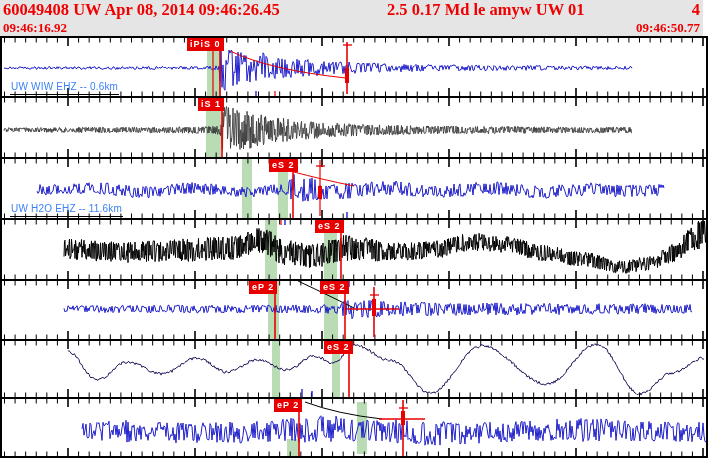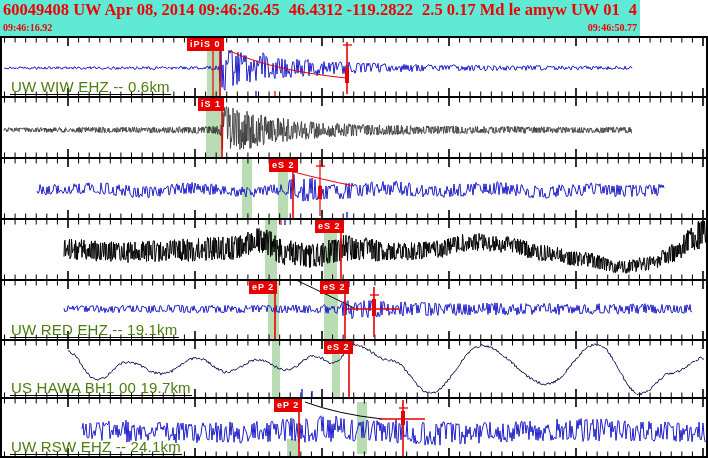--- a/index.html
+++ b/index.html
@@ -1,42 +1,41 @@
 <!DOCTYPE html>
 <html><head>
 <meta charset="utf-8">
 <style>
   html,body{margin:0;padding:0;background:#fff;}
   #app{position:relative;width:708px;height:458px;background:#fff;overflow:hidden;
        font-family:"Liberation Sans",sans-serif;}
-  .hdr{position:absolute;top:0;left:0;width:640px;height:36px;background:#5eead4;}
+  .hdr{position:absolute;top:0;left:0;width:703px;height:36px;background:#e5e5e5;}
   .title-row{position:absolute;top:0;left:0;right:0;display:flex;justify-content:space-between;
        padding:0 3px;font-family:"Liberation Serif",serif;font-weight:bold;font-size:16.5px;
        line-height:20px;color:#f00000;white-space:nowrap;}
   .time-row{position:absolute;top:20px;left:0;right:0;display:flex;justify-content:space-between;
-       padding:0 3px;font-family:"Liberation Serif",serif;font-weight:bold;font-size:10px;
+       padding:0 3px;font-family:"Liberation Serif",serif;font-weight:bold;font-size:13px;
        line-height:15px;color:#f00000;}
   #seis{position:absolute;top:36px;left:0;width:708px;height:422px;box-sizing:border-box;
        border-left:2px solid #000;border-right:2px solid #000;background:#fff;}
   .hborder{height:2px;background:#000;}
   .panel{position:relative;overflow:hidden;background:#fff;}
   .panel svg{position:absolute;left:0;top:0;display:block;}
-  .stlabel{position:absolute;left:8px;bottom:1px;font-size:15px;line-height:14px;color:#4d7c0f;
+  .stlabel{position:absolute;left:8px;bottom:1px;font-size:10px;line-height:14px;color:#3b82f6;
        border-bottom:1px solid #000;padding:0 1px;letter-spacing:.2px;white-space:pre;}
   .pickbox{position:absolute;top:0;background:#e80000;color:#fff;font-size:9px;font-weight:bold;
        line-height:11px;padding:1px 3px;letter-spacing:1px;white-space:pre;}
 </style>
 </head>
 <body>
 
 <div id="app">
   <div class="hdr">
     <div class="title-row">
       <span>60049408 UW Apr 08, 2014 09:46:26.45</span>
-      <span>46.4312 -119.2822</span>
       <span>2.5 0.17 Md le amyw UW 01</span>
       <span>4</span>
     </div>
     <div class="time-row">
       <span>09:46:16.92</span>
       <span>09:46:50.77</span>
     </div>
   </div>
   <div id="seis">
       <div class="hborder"></div>
@@ -474,20 +473,21 @@
           <line x1="700.9978000000003" y1="51" x2="700.9978000000003" y2="59" stroke="#000000" stroke-width="1.6"></line>
           <polyline points="35,32.1 36,34.3 37,33.0 38,25.6 39,29.8 40,35.0 41,27.7 42,32.6 43,34.7 44,36.1 45,28.1 46,34.8 47,27.1 48,34.8 49,35.1 50,32.8 51,32.0 52,26.0 53,25.6 54,27.3 55,34.7 56,26.7 57,33.6 58,31.6 59,31.4 60,32.2 61,34.3 62,32.7 63,28.4 64,32.7 65,34.5 66,32.8 67,27.4 68,34.5 69,34.1 70,30.7 71,31.0 72,24.8 73,27.7 74,25.7 75,29.9 76,33.7 77,24.8 78,34.3 79,34.0 80,34.2 81,31.1 82,33.9 83,27.0 84,25.8 85,24.0 86,26.8 87,23.8 88,31.3 89,28.8 90,25.7 91,27.4 92,33.0 93,32.6 94,33.8 95,32.7 96,33.0 97,33.6 98,35.1 99,23.9 100,30.7 101,32.9 102,35.3 103,34.5 104,24.5 105,24.3 106,24.2 107,34.1 108,34.7 109,33.3 110,34.0 111,28.1 112,36.2 113,35.2 114,36.8 115,26.9 116,30.4 117,25.8 118,32.1 119,30.7 120,36.2 121,29.5 122,32.2 123,36.8 124,26.2 125,30.4 126,31.9 127,26.8 128,34.3 129,36.4 130,38.2 131,38.2 132,29.2 133,29.2 134,37.5 135,37.4 136,28.9 137,38.5 138,35.8 139,35.2 140,37.4 141,27.7 142,28.7 143,34.9 144,27.3 145,28.7 146,38.3 147,38.6 148,28.2 149,28.1 150,30.0 151,36.7 152,30.1 153,27.8 154,31.1 155,35.6 156,36.8 157,29.7 158,37.3 159,28.9 160,34.5 161,33.7 162,29.4 163,30.0 164,29.1 165,27.6 166,27.0 167,36.1 168,33.8 169,27.0 170,25.2 171,28.6 172,28.7 173,35.1 174,27.1 175,24.8 176,31.2 177,26.2 178,31.5 179,33.8 180,27.3 181,23.9 182,34.7 183,29.4 184,34.5 185,25.1 186,24.2 187,33.5 188,25.0 189,34.5 190,23.5 191,30.3 192,33.9 193,24.1 194,27.4 195,30.5 196,25.1 197,30.6 198,27.0 199,32.7 200,33.2 201,26.6 202,34.8 203,25.1 204,25.5 205,31.8 206,27.6 207,32.8 208,35.7 209,24.9 210,25.7 211,35.3 212,27.2 213,34.7 214,25.4 215,32.7 216,28.9 217,30.9 218,31.1 219,35.5 220,31.4 221,27.3 222,34.6 223,27.6 224,32.4 225,33.4 226,35.3 227,33.5 228,34.1 229,36.3 230,28.9 231,31.6 232,28.7 233,35.8 234,37.5 235,31.1 236,37.2 237,31.8 238,30.2 239,36.0 240,28.1 241,33.0 242,30.1 243,34.8 244,37.9 245,28.5 246,29.3 247,30.4 248,31.3 249,36.0 250,33.4 251,35.9 252,37.8 253,29.8 254,34.4 255,31.2 256,29.5 257,28.1 258,34.2 259,28.4 260,29.6 261,35.4 262,28.3 263,26.8 264,32.1 265,36.1 266,27.7 267,31.8 268,27.4 269,25.9 270,32.9 271,33.5 272,25.7 273,33.3 274,34.5 275,28.8 276,35.6 277,32.3 278,32.8 279,25.7 280,30.7 281,33.0 282,32.8 283,34.5 284,35.8 285,33.2 286,34.5 287,23.0 288,20.8 289,40.1 290,20.1 291,31.5 292,15.4 293,36.0 294,37.1 295,36.4 296,38.6 297,32.5 298,34.2 299,28.0 300,28.5 301,42.2 302,20.1 303,41.6 304,38.8 305,34.8 306,42.1 307,34.0 308,19.7 309,34.3 310,18.9 311,40.3 312,39.5 313,20.6 314,39.7 315,41.0 316,37.9 317,27.8 318,26.4 319,40.4 320,35.2 321,30.0 322,39.9 323,39.2 324,26.9 325,39.8 326,28.1 327,27.0 328,29.7 329,26.7 330,26.3 331,26.9 332,25.4 333,28.9 334,34.4 335,27.1 336,35.0 337,34.6 338,39.7 339,34.4 340,38.1 341,40.0 342,34.1 343,33.5 344,24.4 345,27.9 346,39.3 347,24.2 348,39.2 349,32.5 350,24.2 351,27.0 352,25.9 353,25.9 354,25.8 355,28.2 356,36.0 357,36.5 358,26.2 359,35.8 360,37.2 361,28.6 362,26.3 363,26.4 364,24.4 365,35.6 366,25.6 367,32.4 368,33.4 369,23.7 370,22.9 371,32.3 372,36.9 373,28.5 374,27.5 375,25.1 376,29.0 377,33.7 378,30.3 379,32.0 380,27.2 381,22.5 382,31.5 383,25.9 384,35.0 385,34.9 386,25.7 387,26.6 388,35.9 389,26.5 390,32.8 391,32.7 392,23.1 393,26.4 394,22.0 395,23.9 396,28.7 397,31.1 398,33.7 399,23.0 400,35.8 401,31.7 402,34.6 403,27.6 404,26.8 405,36.7 406,28.7 407,23.8 408,25.2 409,36.7 410,33.6 411,37.2 412,36.2 413,37.2 414,34.0 415,28.8 416,34.8 417,34.3 418,32.3 419,29.7 420,26.2 421,37.9 422,34.8 423,35.6 424,30.0 425,35.2 426,35.6 427,28.2 428,28.1 429,30.3 430,27.7 431,35.8 432,36.1 433,27.0 434,28.9 435,37.3 436,35.9 437,33.5 438,29.0 439,36.9 440,35.7 441,37.7 442,38.3 443,31.6 444,34.9 445,27.3 446,31.7 447,31.4 448,37.8 449,29.1 450,37.1 451,36.1 452,25.0 453,35.1 454,34.2 455,30.2 456,36.6 457,27.2 458,24.9 459,37.3 460,36.1 461,37.4 462,33.8 463,36.3 464,34.4 465,31.1 466,25.1 467,30.8 468,32.7 469,25.3 470,28.0 471,36.0 472,25.0 473,30.1 474,23.4 475,25.9 476,26.1 477,25.5 478,26.5 479,31.9 480,31.7 481,34.2 482,24.8 483,33.0 484,24.9 485,33.0 486,31.2 487,34.4 488,25.6 489,35.2 490,35.2 491,34.1 492,24.4 493,34.6 494,30.4 495,22.9 496,23.4 497,35.6 498,25.8 499,23.5 500,26.8 501,34.5 502,28.1 503,34.4 504,23.8 505,35.4 506,27.3 507,31.2 508,35.1 509,26.2 510,32.5 511,26.4 512,29.9 513,32.7 514,36.8 515,25.4 516,33.8 517,34.0 518,34.2 519,26.3 520,25.7 521,29.2 522,31.4 523,32.7 524,36.2 525,29.9 526,30.5 527,38.4 528,37.6 529,38.3 530,36.3 531,38.9 532,35.5 533,26.8 534,28.9 535,29.3 536,29.8 537,30.6 538,37.9 539,30.3 540,29.0 541,37.9 542,37.9 543,34.2 544,39.3 545,38.7 546,38.5 547,38.1 548,32.4 549,28.2 550,29.7 551,27.4 552,36.1 553,33.4 554,37.8 555,29.0 556,36.5 557,25.8 558,29.2 559,31.7 560,25.9 561,27.1 562,29.7 563,32.4 564,35.9 565,37.9 566,36.9 567,29.1 568,34.9 569,37.2 570,29.9 571,25.6 572,28.0 573,28.5 574,32.9 575,35.2 576,31.4 577,26.1 578,30.7 579,36.3 580,36.6 581,34.2 582,27.3 583,32.8 584,24.9 585,25.7 586,25.6 587,29.7 588,26.6 589,23.8 590,26.2 591,33.7 592,35.1 593,32.3 594,24.7 595,25.7 596,25.3 597,27.2 598,24.8 599,34.1 600,34.3 601,27.5 602,34.2 603,27.0 604,26.5 605,35.8 606,28.6 607,26.0 608,34.8 609,34.4 610,26.9 611,33.4 612,27.2 613,37.5 614,37.3 615,25.9 616,35.4 617,26.7 618,35.8 619,26.8 620,31.1 621,32.2 622,37.3 623,37.0 624,26.8 625,27.7 626,26.7 627,28.1 628,26.1 629,29.9 630,37.6 631,25.9 632,30.0 633,28.7 634,26.6 635,36.9 636,35.0 637,33.5 638,26.5 639,27.9 640,33.3 641,35.1 642,33.9 643,37.3 644,27.2 645,27.3 646,29.8 647,26.1 648,26.1 649,28.1 650,35.3 651,32.1 652,26.2 653,35.0 654,29.1 655,36.6 656,34.6 657,25.4 658,28.7 659,25.7 660,28.5 661,26.0 662,29.0 " fill="none" stroke="#2020cc" stroke-width="1"></polyline>
           <path d="M292,13 Q318,20 352,27" fill="none" stroke="#e80000" stroke-width="1"></path>
           <line x1="291" y1="0" x2="291" y2="59" stroke="#e80000" stroke-width="1.6"></line>
           <line x1="318" y1="1" x2="318" y2="57" stroke="#e80000" stroke-width="1.2"></line>
           <line x1="345" y1="53" x2="345" y2="59" stroke="#2020cc" stroke-width="1.4"></line>
           <line x1="314" y1="7" x2="323" y2="7" stroke="#e80000" stroke-width="1.3"></line>
           <rect x="316" y="27" width="4" height="13" fill="#e80000"></rect>
         </svg>
         <div class="pickbox" style="left: 267px;">eS 2</div>
+        <div class="stlabel">UW H2O EHZ -- 11.6km</div>
       </div>
       <div class="hborder"></div>
       <div class="panel" style="height: 59px;">
         <svg width="704" height="59">
           <rect x="263" y="0" width="12" height="59" fill="#b9dcb4"></rect>
           <rect x="322" y="10" width="13" height="49" fill="#b9dcb4"></rect>
           <line x1="2.5" y1="0" x2="2.5" y2="4.5" stroke="#000000" stroke-width="1"></line>
           <line x1="2.5" y1="54.5" x2="2.5" y2="59" stroke="#000000" stroke-width="1"></line>
           <line x1="13.0833" y1="0" x2="13.0833" y2="4.5" stroke="#000000" stroke-width="1"></line>
           <line x1="13.0833" y1="54.5" x2="13.0833" y2="59" stroke="#000000" stroke-width="1"></line>
@@ -772,21 +772,20 @@
           <line x1="273" y1="0" x2="273" y2="58" stroke="#e80000" stroke-width="1.6"></line>
           <line x1="343" y1="0" x2="343" y2="58" stroke="#e80000" stroke-width="1.6"></line>
           <line x1="372" y1="6" x2="372" y2="56" stroke="#e80000" stroke-width="1.6"></line>
           <line x1="347" y1="0" x2="347" y2="6" stroke="#2020cc" stroke-width="1.4"></line>
           <line x1="368" y1="14" x2="377" y2="14" stroke="#e80000" stroke-width="1.3"></line>
           <line x1="345" y1="28" x2="397" y2="28" stroke="#e80000" stroke-width="1.3"></line>
           <rect x="370" y="18" width="4" height="17" fill="#e80000"></rect>
         </svg>
         <div class="pickbox" style="left: 247px;">eP 2</div>
         <div class="pickbox" style="left: 318px;">eS 2</div>
-        <div class="stlabel">UW RED EHZ -- 19.1km</div>
       </div>
       <div class="hborder"></div>
       <div class="panel" style="height: 56px;">
         <svg width="704" height="56">
           <rect x="270" y="0" width="8" height="56" fill="#b9dcb4"></rect>
           <rect x="330" y="0" width="8" height="56" fill="#b9dcb4"></rect>
           <line x1="2.5" y1="0" x2="2.5" y2="4.5" stroke="#000000" stroke-width="1"></line>
           <line x1="2.5" y1="51.5" x2="2.5" y2="56" stroke="#000000" stroke-width="1"></line>
           <line x1="13.0833" y1="0" x2="13.0833" y2="4.5" stroke="#000000" stroke-width="1"></line>
           <line x1="13.0833" y1="51.5" x2="13.0833" y2="56" stroke="#000000" stroke-width="1"></line>
@@ -919,21 +918,20 @@
           <line x1="690.4145000000003" y1="0" x2="690.4145000000003" y2="4.5" stroke="#000000" stroke-width="1"></line>
           <line x1="690.4145000000003" y1="51.5" x2="690.4145000000003" y2="56" stroke="#000000" stroke-width="1"></line>
           <line x1="700.9978000000003" y1="0" x2="700.9978000000003" y2="8" stroke="#000000" stroke-width="1.6"></line>
           <line x1="700.9978000000003" y1="48" x2="700.9978000000003" y2="56" stroke="#000000" stroke-width="1.6"></line>
           <polyline points="66,10.0 67,9.8 68,10.5 69,12.5 70,12.7 71,14.0 72,12.6 73,13.5 74,16.2 75,16.4 76,17.1 77,18.5 78,22.5 79,23.1 80,23.7 81,26.8 82,28.5 83,28.3 84,30.7 85,32.7 86,31.9 87,33.1 88,35.9 89,37.0 90,36.1 91,36.8 92,37.1 93,38.5 94,38.2 95,38.7 96,39.4 97,37.9 98,37.8 99,37.3 100,36.7 101,36.6 102,37.1 103,37.3 104,35.9 105,35.8 106,34.5 107,31.8 108,32.2 109,31.7 110,30.3 111,28.5 112,28.2 113,28.2 114,26.2 115,25.0 116,23.9 117,23.2 118,22.8 119,23.8 120,21.0 121,21.3 122,20.5 123,22.2 124,22.2 125,22.0 126,20.6 127,20.6 128,22.2 129,21.9 130,21.0 131,21.5 132,21.9 133,23.6 134,21.8 135,23.1 136,22.9 137,23.4 138,23.4 139,23.9 140,26.4 141,25.1 142,25.9 143,26.4 144,26.7 145,28.0 146,29.6 147,30.4 148,31.0 149,30.6 150,31.1 151,30.0 152,31.1 153,32.9 154,30.9 155,32.7 156,31.9 157,31.5 158,31.8 159,34.1 160,31.8 161,32.5 162,32.0 163,32.1 164,32.3 165,30.9 166,31.6 167,31.7 168,30.3 169,29.2 170,31.3 171,28.2 172,28.1 173,28.0 174,27.0 175,26.4 176,25.7 177,24.8 178,25.6 179,23.0 180,22.3 181,22.9 182,22.6 183,21.6 184,20.1 185,20.2 186,19.5 187,17.7 188,18.0 189,17.0 190,19.1 191,16.5 192,17.1 193,16.5 194,16.6 195,18.2 196,17.2 197,17.4 198,17.7 199,18.7 200,19.0 201,17.6 202,18.1 203,18.8 204,18.8 205,21.4 206,20.3 207,22.7 208,21.3 209,24.0 210,25.0 211,25.9 212,24.7 213,27.0 214,26.6 215,28.3 216,26.9 217,29.6 218,28.3 219,28.8 220,28.8 221,31.4 222,31.9 223,32.1 224,29.9 225,30.6 226,31.7 227,31.6 228,31.4 229,29.4 230,29.2 231,29.0 232,28.4 233,29.5 234,28.1 235,28.3 236,27.1 237,26.1 238,25.5 239,25.0 240,26.3 241,25.2 242,23.3 243,23.7 244,23.4 245,22.7 246,22.7 247,19.7 248,19.9 249,19.9 250,19.0 251,20.6 252,18.6 253,17.9 254,19.4 255,18.7 256,19.8 257,19.7 258,18.2 259,20.0 260,19.1 261,18.8 262,20.8 263,19.8 264,19.8 265,21.3 266,20.9 267,21.8 268,22.3 269,24.1 270,22.9 271,24.2 272,25.1 273,26.6 274,24.9 275,25.6 276,27.9 277,27.3 278,28.5 279,26.9 280,27.8 281,29.3 282,29.5 283,29.9 284,27.9 285,28.1 286,28.2 287,29.3 288,28.4 289,28.7 290,26.8 291,27.3 292,25.6 293,25.4 294,26.1 295,25.9 296,25.3 297,22.3 298,23.2 299,21.0 300,21.1 301,18.8 302,19.0 303,18.3 304,18.8 305,18.3 306,16.0 307,15.7 308,14.8 309,14.4 310,15.8 311,14.1 312,15.2 313,15.9 314,16.0 315,16.3 316,16.6 317,15.6 318,16.9 319,18.2 320,16.2 321,16.9 322,19.7 323,19.5 324,19.2 325,20.7 326,20.2 327,22.3 328,22.5 329,22.5 330,21.4 331,22.5 332,21.0 333,21.2 334,20.3 335,20.9 336,19.3 337,19.6 338,18.7 339,17.5 340,14.5 341,15.2 342,12.3 343,12.4 344,9.0 345,7.7 346,8.1 347,7.0 348,4.5 349,3.8 350,5.6 351,3.4 352,3.4 353,3.9 354,4.6 355,3.9 356,3.8 357,4.9 358,5.7 359,4.5 360,5.0 361,7.3 362,6.1 363,6.9 364,8.3 365,7.8 366,9.8 367,8.4 368,8.8 369,11.7 370,12.6 371,11.1 372,11.4 373,14.5 374,13.6 375,15.4 376,16.2 377,16.0 378,16.1 379,16.2 380,18.5 381,19.0 382,19.0 383,17.5 384,18.3 385,18.4 386,19.5 387,20.5 388,19.2 389,18.8 390,18.8 391,20.9 392,19.5 393,19.6 394,21.9 395,22.1 396,21.2 397,21.9 398,23.9 399,23.1 400,24.0 401,25.7 402,26.2 403,29.6 404,29.3 405,29.9 406,32.8 407,34.1 408,33.7 409,35.7 410,36.1 411,38.5 412,39.4 413,40.9 414,41.6 415,44.1 416,45.8 417,44.9 418,45.9 419,46.7 420,48.1 421,50.7 422,50.7 423,50.8 424,50.3 425,52.0 426,51.7 427,50.8 428,51.5 429,52.6 430,51.2 431,51.9 432,50.7 433,52.2 434,51.4 435,50.2 436,50.3 437,47.9 438,47.5 439,48.1 440,46.6 441,44.2 442,44.9 443,41.7 444,40.8 445,41.4 446,38.2 447,38.9 448,37.6 449,34.2 450,34.0 451,32.4 452,31.1 453,30.7 454,29.1 455,27.4 456,26.6 457,24.9 458,23.5 459,21.9 460,18.9 461,19.1 462,17.9 463,15.5 464,13.9 465,13.3 466,11.6 467,12.4 468,9.8 469,9.2 470,8.0 471,8.0 472,6.4 473,5.9 474,6.2 475,5.8 476,6.9 477,6.5 478,5.4 479,3.8 480,3.7 481,4.4 482,4.5 483,6.0 484,4.8 485,6.2 486,4.6 487,6.7 488,5.6 489,6.4 490,6.1 491,8.4 492,7.9 493,8.9 494,8.2 495,10.6 496,9.9 497,11.6 498,13.0 499,13.1 500,14.2 501,15.3 502,15.8 503,16.8 504,15.7 505,18.3 506,19.3 507,18.6 508,19.4 509,19.9 510,22.7 511,21.4 512,22.4 513,25.7 514,24.6 515,27.3 516,27.8 517,27.9 518,29.9 519,29.6 520,31.5 521,31.1 522,31.7 523,33.0 524,33.1 525,36.1 526,35.2 527,35.1 528,38.2 529,37.0 530,37.0 531,39.0 532,39.9 533,40.3 534,39.2 535,41.6 536,42.5 537,40.4 538,42.8 539,43.1 540,43.6 541,43.1 542,43.4 543,44.0 544,43.9 545,42.2 546,42.6 547,41.8 548,43.4 549,41.9 550,41.0 551,42.3 552,39.9 553,41.6 554,39.0 555,39.8 556,37.1 557,38.8 558,37.8 559,36.0 560,36.0 561,34.5 562,33.8 563,32.5 564,31.3 565,28.0 566,28.3 567,26.1 568,25.5 569,25.0 570,21.8 571,21.4 572,19.8 573,20.3 574,17.5 575,17.3 576,16.8 577,15.6 578,12.8 579,13.3 580,10.8 581,9.0 582,9.6 583,8.3 584,8.0 585,6.2 586,5.7 587,4.8 588,5.9 589,5.6 590,3.1 591,4.8 592,3.7 593,2.6 594,4.0 595,4.1 596,3.2 597,4.6 598,4.1 599,4.7 600,5.7 601,6.4 602,6.0 603,7.4 604,7.6 605,8.1 606,11.3 607,13.1 608,12.5 609,16.1 610,15.6 611,19.2 612,20.5 613,21.0 614,23.6 615,25.1 616,27.5 617,29.0 618,31.1 619,32.5 620,33.1 621,34.8 622,39.0 623,39.0 624,40.9 625,42.8 626,44.7 627,44.9 628,47.8 629,46.7 630,50.0 631,48.8 632,51.0 633,52.0 634,52.5 635,53.5 636,53.7 637,52.4 638,51.8 639,54.1 640,51.9 641,51.5 642,51.0 643,51.4 644,51.3 645,49.5 646,50.3 647,49.3 648,49.3 649,48.4 650,45.5 651,45.2 652,44.0 653,43.2 654,41.3 655,42.2 656,40.9 657,38.4 658,38.4 659,38.3 660,38.0 661,36.2 662,34.8 663,33.1 664,32.7 665,32.1 666,32.7 667,33.5 668,31.8 669,33.2 670,31.7 671,33.1 672,31.8 673,31.5 674,30.4 675,30.3 676,29.5 677,31.2 678,29.6 679,29.7 680,27.5 681,27.4 682,28.1 683,26.9 684,26.0 685,26.2 686,23.6 687,24.1 688,23.6 689,22.4 690,21.0 691,20.8 692,20.1 693,20.5 694,19.5 695,19.9 696,19.3 697,16.6 698,16.3 699,16.1 700,17.5 701,18.3 702,17.8 " fill="none" stroke="#27195c" stroke-width="1"></polyline>
           <line x1="347" y1="0" x2="347" y2="56" stroke="#e80000" stroke-width="1.6"></line>
           <line x1="300" y1="48" x2="300" y2="56" stroke="#2020cc" stroke-width="1.4"></line>
           <line x1="310" y1="50" x2="310" y2="56" stroke="#2020cc" stroke-width="1.4"></line>
         </svg>
         <div class="pickbox" style="left: 322px;">eS 2</div>
-        <div class="stlabel">US HAWA BH1 00 19.7km</div>
       </div>
       <div class="hborder"></div>
       <div class="panel" style="height: 57px;">
         <svg width="704" height="57">
           <rect x="285" y="40" width="13" height="17" fill="#b9dcb4"></rect>
           <rect x="355" y="3" width="10" height="52" fill="#b9dcb4"></rect>
           <line x1="2.5" y1="0" x2="2.5" y2="4.5" stroke="#000000" stroke-width="1"></line>
           <line x1="2.5" y1="52.5" x2="2.5" y2="57" stroke="#000000" stroke-width="1"></line>
           <line x1="13.0833" y1="0" x2="13.0833" y2="4.5" stroke="#000000" stroke-width="1"></line>
           <line x1="13.0833" y1="52.5" x2="13.0833" y2="57" stroke="#000000" stroke-width="1"></line>
@@ -1069,17 +1067,16 @@
           <line x1="700.9978000000003" y1="49" x2="700.9978000000003" y2="57" stroke="#000000" stroke-width="1.6"></line>
           <polyline points="80,29.9 81,24.4 82,36.2 83,31.3 84,25.1 85,38.2 86,39.1 87,37.8 88,24.1 89,25.7 90,39.7 91,34.6 92,31.7 93,36.6 94,29.6 95,23.6 96,24.6 97,23.7 98,29.4 99,32.6 100,41.4 101,23.3 102,26.8 103,26.1 104,24.2 105,25.3 106,25.5 107,22.2 108,39.7 109,33.4 110,31.1 111,35.9 112,26.8 113,26.0 114,35.8 115,26.2 116,38.3 117,30.1 118,36.6 119,35.8 120,28.9 121,23.2 122,26.7 123,35.2 124,21.2 125,43.1 126,23.1 127,42.8 128,31.9 129,41.4 130,26.8 131,28.3 132,25.9 133,37.9 134,42.0 135,29.4 136,28.8 137,35.8 138,26.7 139,40.4 140,28.6 141,29.6 142,27.8 143,31.7 144,37.6 145,35.3 146,41.3 147,34.0 148,34.4 149,34.4 150,28.6 151,31.7 152,37.1 153,37.1 154,28.6 155,31.4 156,23.6 157,24.4 158,23.1 159,30.1 160,28.0 161,31.0 162,26.8 163,28.2 164,37.5 165,23.9 166,31.6 167,41.3 168,38.7 169,35.6 170,36.9 171,28.6 172,41.1 173,35.1 174,43.9 175,28.2 176,23.8 177,40.8 178,26.0 179,24.3 180,30.8 181,24.0 182,41.2 183,32.6 184,25.1 185,38.5 186,29.8 187,25.2 188,27.1 189,25.2 190,27.9 191,41.3 192,41.2 193,26.2 194,34.5 195,43.6 196,34.8 197,41.5 198,37.4 199,35.3 200,27.3 201,23.8 202,27.4 203,26.6 204,32.4 205,39.9 206,40.7 207,40.7 208,24.6 209,26.5 210,41.0 211,29.2 212,35.9 213,32.6 214,23.6 215,43.3 216,26.9 217,30.0 218,41.2 219,25.0 220,40.8 221,43.0 222,41.4 223,29.9 224,27.7 225,38.0 226,43.4 227,39.7 228,23.0 229,36.2 230,23.8 231,29.8 232,43.3 233,32.7 234,37.7 235,29.1 236,39.9 237,30.2 238,43.7 239,44.0 240,42.0 241,36.5 242,27.2 243,30.2 244,32.1 245,35.8 246,42.3 247,39.0 248,37.1 249,35.4 250,25.3 251,38.6 252,24.0 253,39.0 254,26.5 255,22.4 256,38.2 257,40.4 258,31.5 259,30.8 260,33.1 261,40.2 262,30.0 263,29.5 264,37.0 265,24.2 266,42.7 267,25.9 268,42.3 269,23.4 270,22.0 271,23.9 272,30.2 273,24.9 274,35.5 275,25.0 276,28.9 277,39.8 278,35.8 279,35.5 280,23.2 281,20.2 282,29.9 283,41.7 284,22.3 285,20.5 286,22.8 287,24.0 288,36.9 289,19.3 290,41.3 291,19.7 292,21.0 293,41.8 294,34.3 295,24.5 296,38.0 297,42.7 298,24.5 299,39.9 300,26.1 301,38.3 302,36.3 303,43.3 304,19.7 305,20.8 306,28.3 307,42.2 308,35.9 309,36.8 310,33.8 311,40.7 312,38.3 313,30.7 314,42.6 315,37.6 316,21.3 317,20.0 318,17.8 319,16.8 320,32.2 321,17.8 322,35.8 323,37.5 324,38.5 325,33.9 326,20.9 327,38.8 328,21.2 329,42.6 330,25.3 331,39.2 332,24.6 333,31.0 334,17.1 335,20.5 336,32.6 337,26.9 338,31.0 339,19.4 340,33.4 341,32.4 342,19.8 343,36.4 344,39.3 345,39.0 346,39.0 347,35.9 348,40.5 349,25.5 350,20.9 351,41.8 352,42.0 353,40.9 354,34.9 355,31.9 356,27.9 357,23.5 358,26.5 359,23.2 360,38.6 361,22.5 362,38.7 363,34.3 364,29.2 365,21.2 366,21.8 367,41.1 368,40.7 369,35.1 370,28.1 371,24.2 372,21.9 373,35.2 374,41.9 375,21.6 376,26.2 377,23.1 378,31.9 379,24.3 380,41.8 381,25.2 382,33.3 383,27.1 384,40.4 385,37.5 386,24.6 387,23.6 388,42.8 389,37.9 390,33.4 391,23.3 392,26.5 393,39.4 394,20.7 395,43.5 396,43.9 397,24.6 398,25.1 399,40.8 400,26.4 401,25.3 402,37.8 403,36.3 404,37.8 405,21.8 406,40.5 407,39.5 408,39.7 409,42.3 410,39.6 411,29.3 412,43.9 413,36.5 414,45.0 415,41.8 416,43.2 417,44.5 418,43.4 419,41.8 420,25.8 421,23.3 422,24.2 423,46.2 424,41.2 425,36.9 426,45.4 427,39.0 428,32.5 429,42.1 430,45.3 431,42.3 432,37.5 433,46.2 434,25.2 435,26.7 436,36.1 437,29.0 438,46.1 439,24.7 440,27.7 441,23.0 442,22.8 443,26.9 444,39.9 445,24.8 446,24.1 447,24.9 448,25.0 449,23.7 450,43.1 451,25.2 452,32.7 453,41.1 454,24.5 455,26.1 456,25.1 457,25.2 458,45.0 459,44.2 460,32.9 461,38.2 462,36.0 463,45.0 464,26.9 465,38.1 466,30.3 467,34.9 468,28.1 469,40.7 470,36.5 471,37.6 472,32.4 473,29.3 474,38.1 475,24.9 476,28.3 477,44.2 478,26.6 479,37.6 480,31.5 481,27.4 482,24.1 483,23.6 484,24.5 485,29.4 486,36.1 487,39.3 488,23.3 489,38.1 490,36.6 491,39.1 492,38.4 493,35.6 494,30.2 495,37.6 496,28.3 497,40.3 498,31.8 499,43.0 500,38.1 501,24.8 502,41.0 503,38.3 504,41.7 505,42.9 506,25.8 507,29.2 508,38.6 509,33.5 510,42.1 511,29.5 512,40.0 513,26.4 514,22.7 515,35.1 516,25.5 517,37.4 518,29.7 519,23.0 520,22.2 521,35.0 522,23.0 523,23.2 524,34.2 525,26.4 526,28.4 527,40.5 528,22.0 529,33.0 530,27.6 531,36.7 532,29.3 533,26.6 534,40.8 535,29.5 536,41.4 537,28.2 538,39.2 539,31.1 540,35.6 541,41.7 542,29.2 543,34.3 544,26.9 545,29.2 546,25.7 547,30.3 548,33.8 549,41.3 550,36.0 551,40.9 552,38.7 553,38.4 554,39.8 555,20.1 556,31.4 557,25.2 558,38.3 559,29.3 560,27.3 561,40.6 562,28.9 563,29.0 564,23.5 565,40.2 566,40.0 567,37.5 568,21.7 569,38.7 570,27.1 571,35.4 572,40.3 573,40.4 574,37.2 575,21.5 576,29.7 577,20.4 578,26.2 579,19.5 580,32.0 581,42.5 582,38.8 583,20.9 584,21.2 585,20.6 586,41.5 587,40.0 588,32.5 589,24.4 590,25.5 591,20.4 592,37.9 593,29.9 594,40.9 595,20.4 596,24.0 597,42.0 598,34.9 599,19.9 600,24.8 601,30.8 602,35.4 603,25.8 604,20.1 605,20.6 606,27.0 607,28.1 608,23.5 609,38.4 610,22.5 611,33.0 612,28.9 613,27.0 614,41.4 615,30.8 616,21.5 617,22.9 618,35.1 619,34.9 620,38.6 621,33.4 622,24.2 623,21.9 624,39.8 625,29.7 626,25.0 627,26.8 628,28.1 629,41.7 630,41.2 631,29.4 632,41.6 633,38.6 634,28.0 635,26.7 636,32.7 637,33.6 638,42.0 639,23.1 640,29.7 641,23.2 642,38.5 643,39.8 644,40.0 645,31.2 646,35.7 647,22.5 648,30.0 649,24.1 650,40.6 651,40.9 652,42.2 653,40.8 654,31.6 655,37.2 656,28.4 657,36.9 658,38.7 659,25.0 660,35.9 661,40.2 662,30.4 663,22.9 664,26.7 665,40.2 666,23.1 667,24.2 668,26.3 669,27.9 670,28.8 671,27.3 672,41.3 673,36.8 674,42.3 675,26.2 676,23.7 677,24.7 678,42.5 679,31.2 680,41.0 681,29.3 682,35.5 683,30.4 684,32.0 685,26.0 686,42.1 687,38.2 688,28.6 689,28.0 690,42.7 691,34.9 692,36.0 693,33.9 694,29.2 695,28.0 696,38.0 697,23.2 698,39.9 699,41.0 700,36.2 701,23.9 702,36.7 703,42.6 704,42.7 705,41.8 706,25.0 707,37.6 708,34.4 " fill="none" stroke="#2020cc" stroke-width="1"></polyline>
           <path d="M303,3 Q335,15 380,20" fill="none" stroke="#000000" stroke-width="1"></path>
           <line x1="297" y1="0" x2="297" y2="57" stroke="#e80000" stroke-width="1.6"></line>
           <line x1="401" y1="1" x2="401" y2="57" stroke="#e80000" stroke-width="1.6"></line>
           <line x1="397" y1="9" x2="406" y2="9" stroke="#e80000" stroke-width="1.3"></line>
           <line x1="377" y1="20" x2="423" y2="20" stroke="#e80000" stroke-width="1.3"></line>
           <rect x="399" y="12" width="4" height="14" fill="#e80000"></rect>
         </svg>
         <div class="pickbox" style="left: 272px;">eP 2</div>
-        <div class="stlabel">UW RSW EHZ -- 24.1km</div>
       </div>
       <div class="hborder"></div>
     </div>
 </div>
 
 </body></html>

